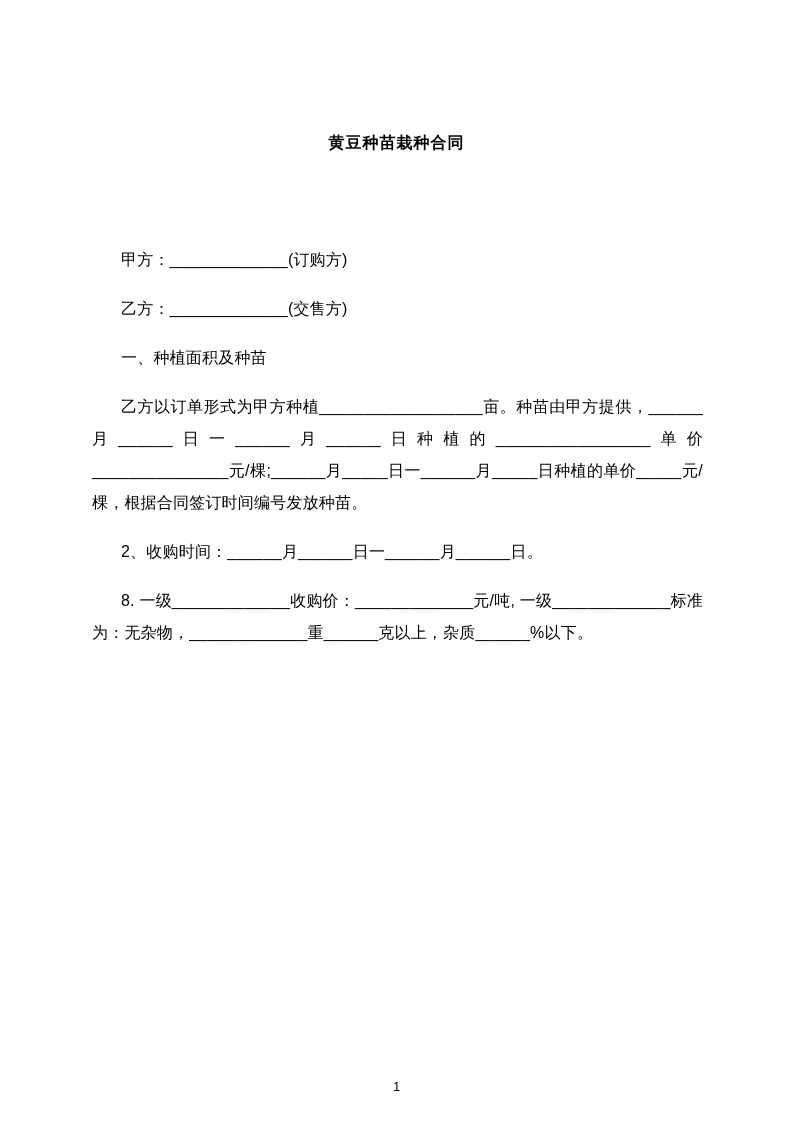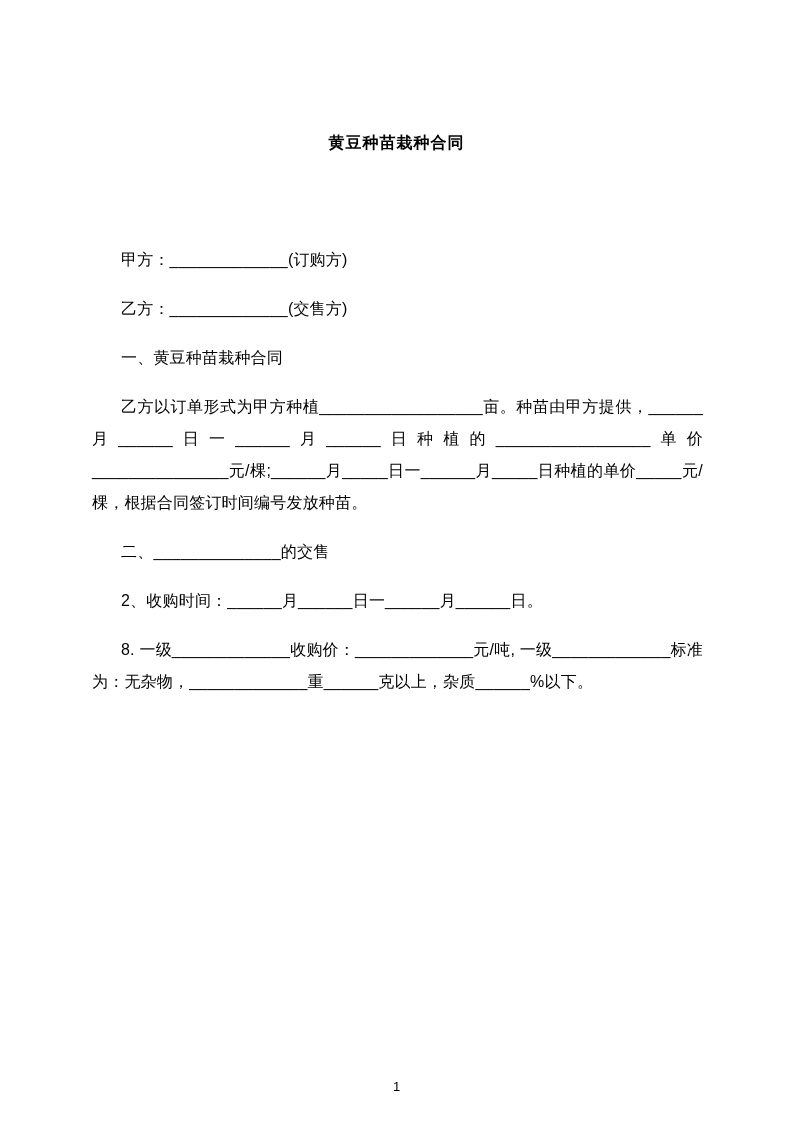--- a/index.html
+++ b/index.html
@@ -61,22 +61,21 @@
 </head>
 <body>
 
 <div class="page">
 
   <h1 class="doc-title">黄豆种苗栽种合同</h1>
 
   <div class="body-block">
     <p class="para indent">甲方：_____________(订购方)</p>
     <p class="para indent">乙方：_____________(交售方)</p>
-    <p class="para indent">一、黄豆种苗栽种合同</p>
+    <p class="para indent">一、种植面积及种苗</p>
     <p class="para indent flow">乙方以订单形式为甲方种植__________________亩。种苗由甲方提供，______月______日一______月______日种植的_________________单价_______________元/棵;______月_____日一______月_____日种植的单价_____元/棵，根据合同签订时间编号发放种苗。</p>
-    <p class="para indent">二、______________的交售</p>
     <p class="para indent">2、收购时间：______月______日一______月______日。</p>
     <p class="para indent flow">8. 一级_____________收购价：_____________元/吨, 一级_____________标准为：无杂物，_____________重______克以上，杂质______%以下。</p>
   </div>
 
   <div class="page-number">1</div>
 
 </div>
 
 </body></html>

